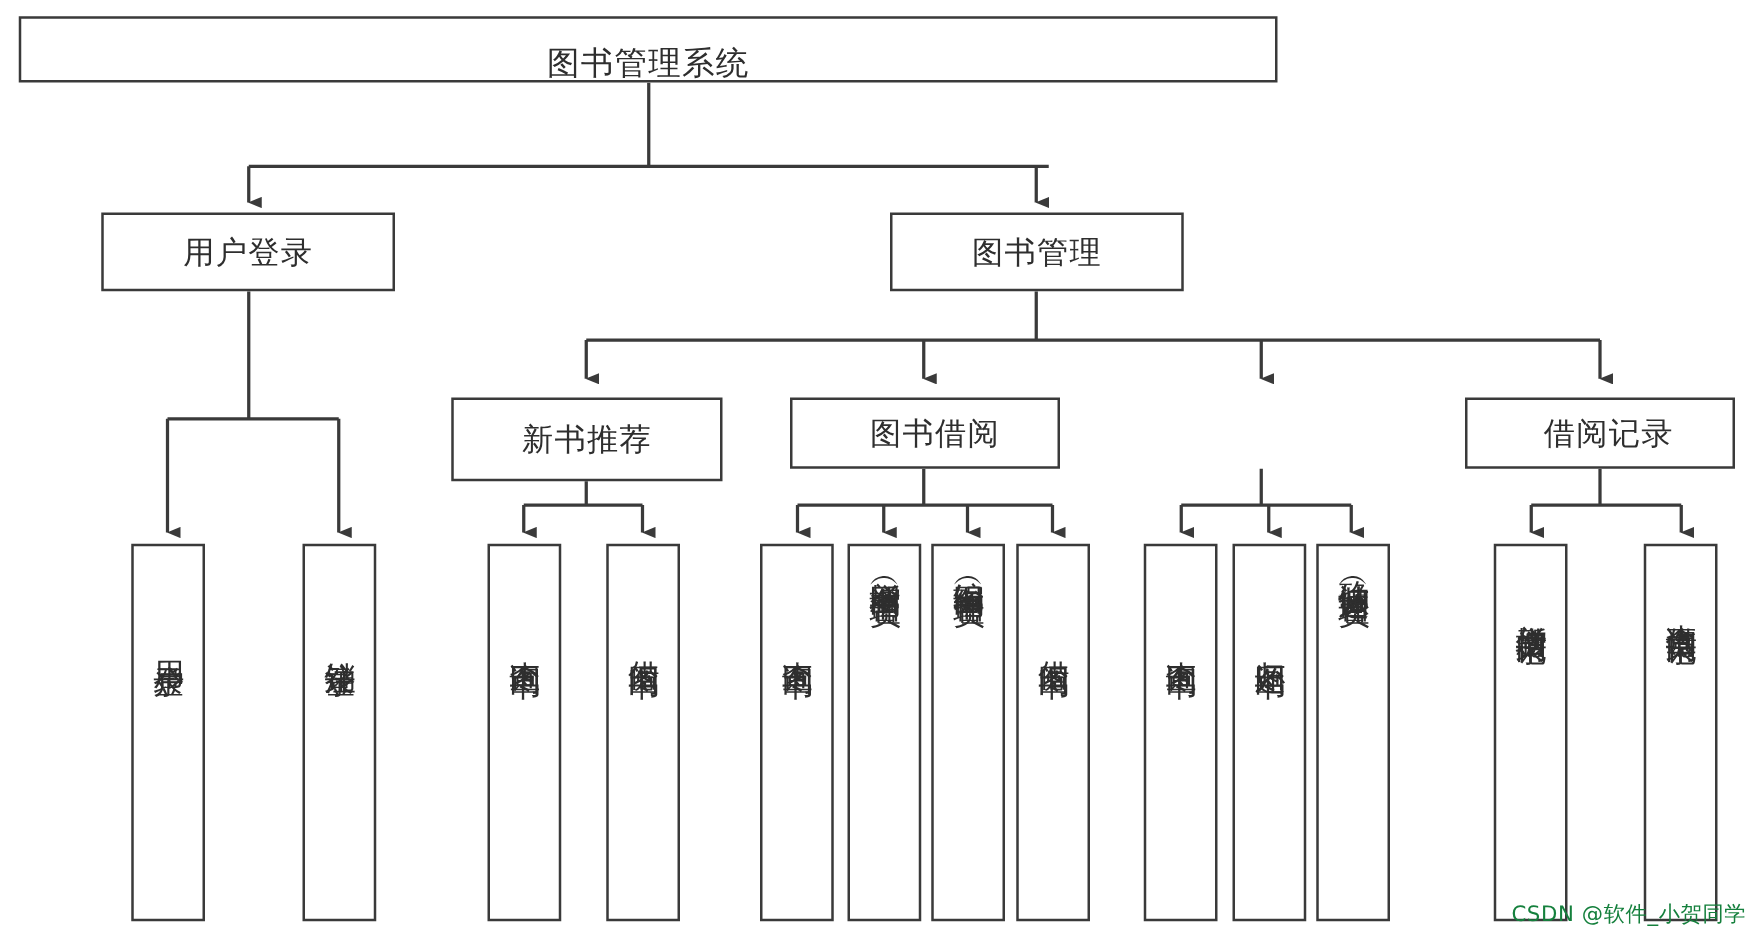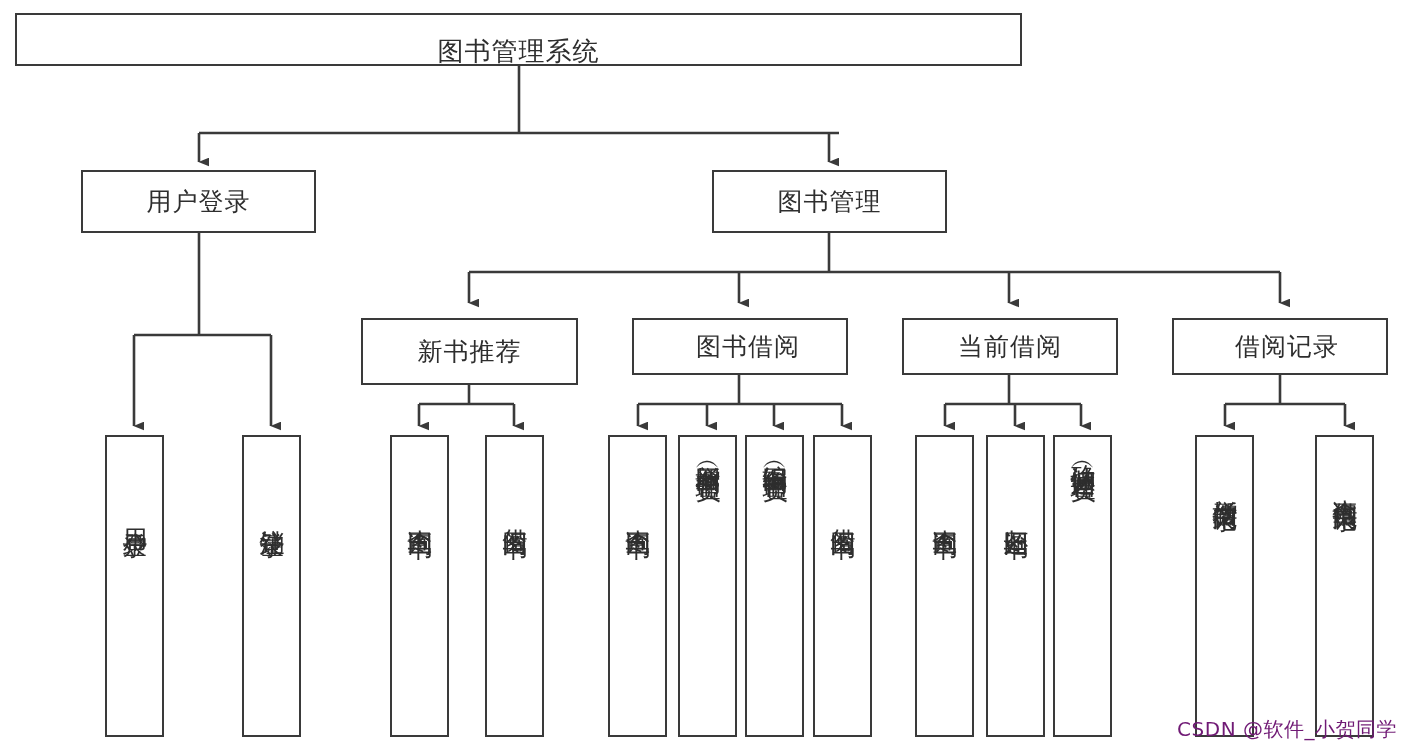--- a/index.html
+++ b/index.html
@@ -60,22 +60,22 @@
     letter-spacing: 2px;
     color: #2e2e2e;
     white-space: nowrap;
     display: block;
   }
   
   .watermark {
     position: absolute;
     right: 8px;
     bottom: 4px;
-    font-size: 20px;
-    color: #701a75;
+    font-size: 17px;
+    color: #15803d;
     letter-spacing: 0.5px;
     white-space: nowrap;
     z-index: 6;
     pointer-events: none;
   }
 </style>
 </head>
 <body>
 
 <div id="diagram-root">
@@ -145,23 +145,20 @@
   </div>
 
   <div class="node node-horizontal" style="left:361px; top:318px; width:217px; height:67px;">
     <span>新书推荐</span>
   </div>
 
   <div class="node node-horizontal" style="left:632px; top:318px; width:216px; height:57px;padding-left:16px;">
     <span>图书借阅</span>
   </div>
 
-  <div class="node node-horizontal" style="left:902px; top:318px; width:216px; height:57px;">
-    <span>当前借阅</span>
-  </div>
 
   <div class="node node-horizontal" style="left:1172px; top:318px; width:216px; height:57px;padding-left:14px;">
     <span>借阅记录</span>
   </div>
 
   <div class="node node-vertical" style="left:105px; top:435px; width:59px; height:302px; padding-top:72px;">
     <span class="vtext">用户登录</span>
   </div>
 
   <div class="node node-vertical" style="left:242px; top:435px; width:59px; height:302px; padding-top:72px;">

